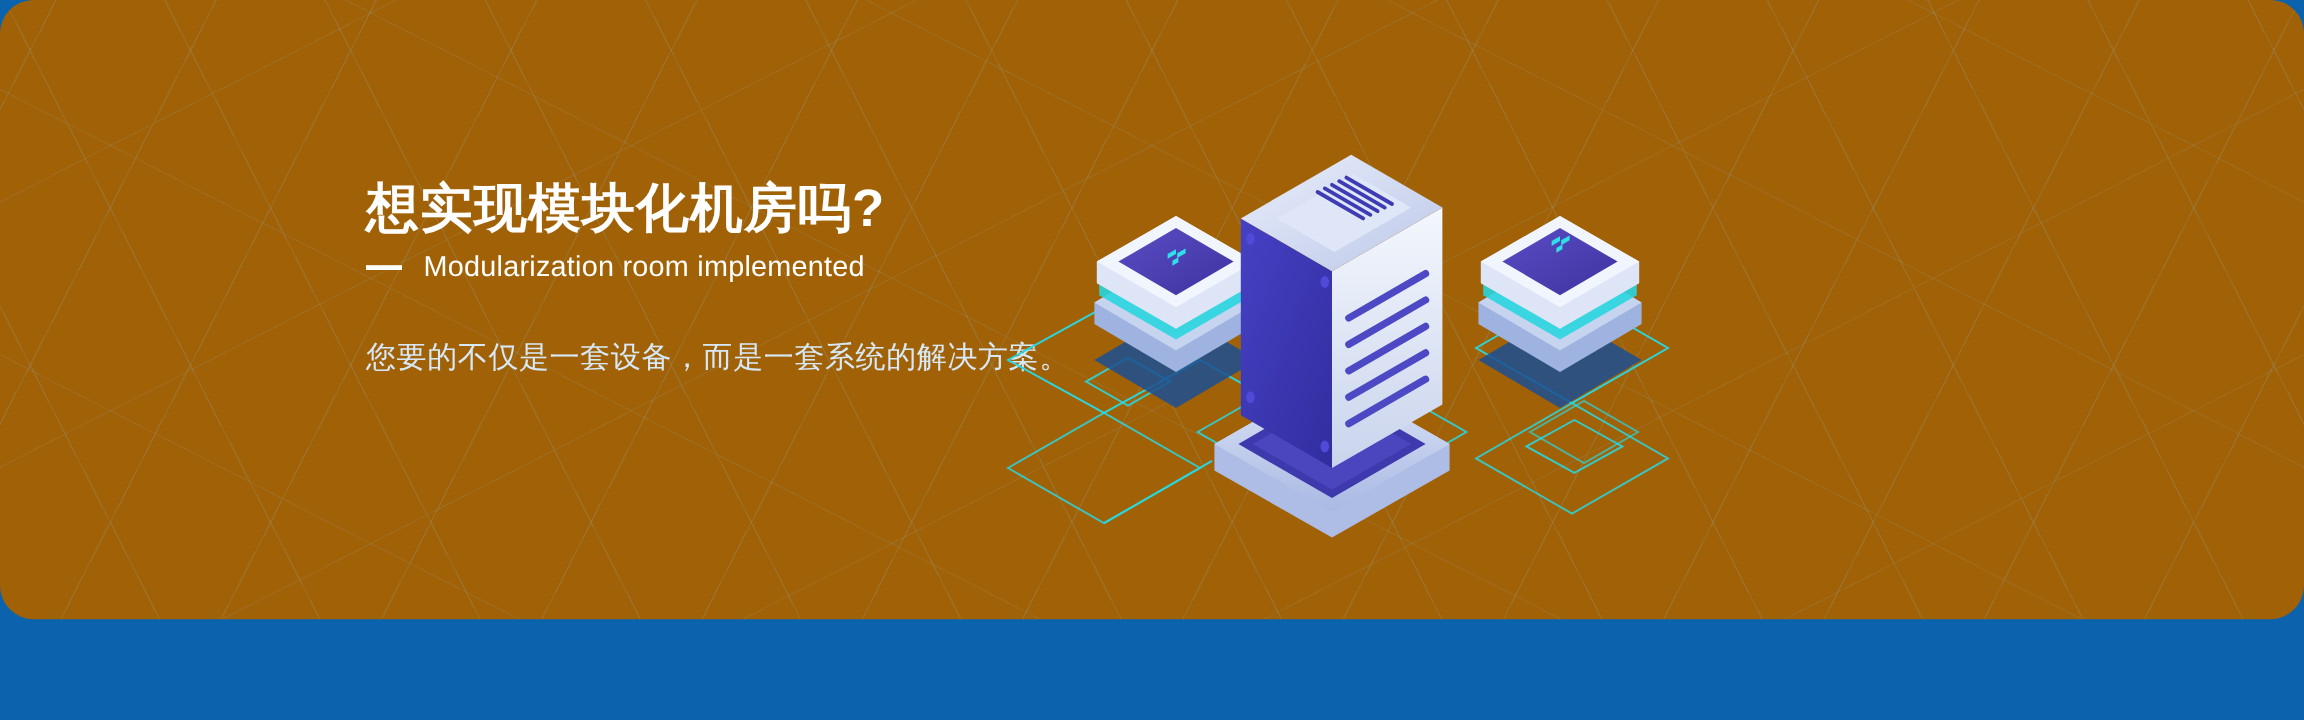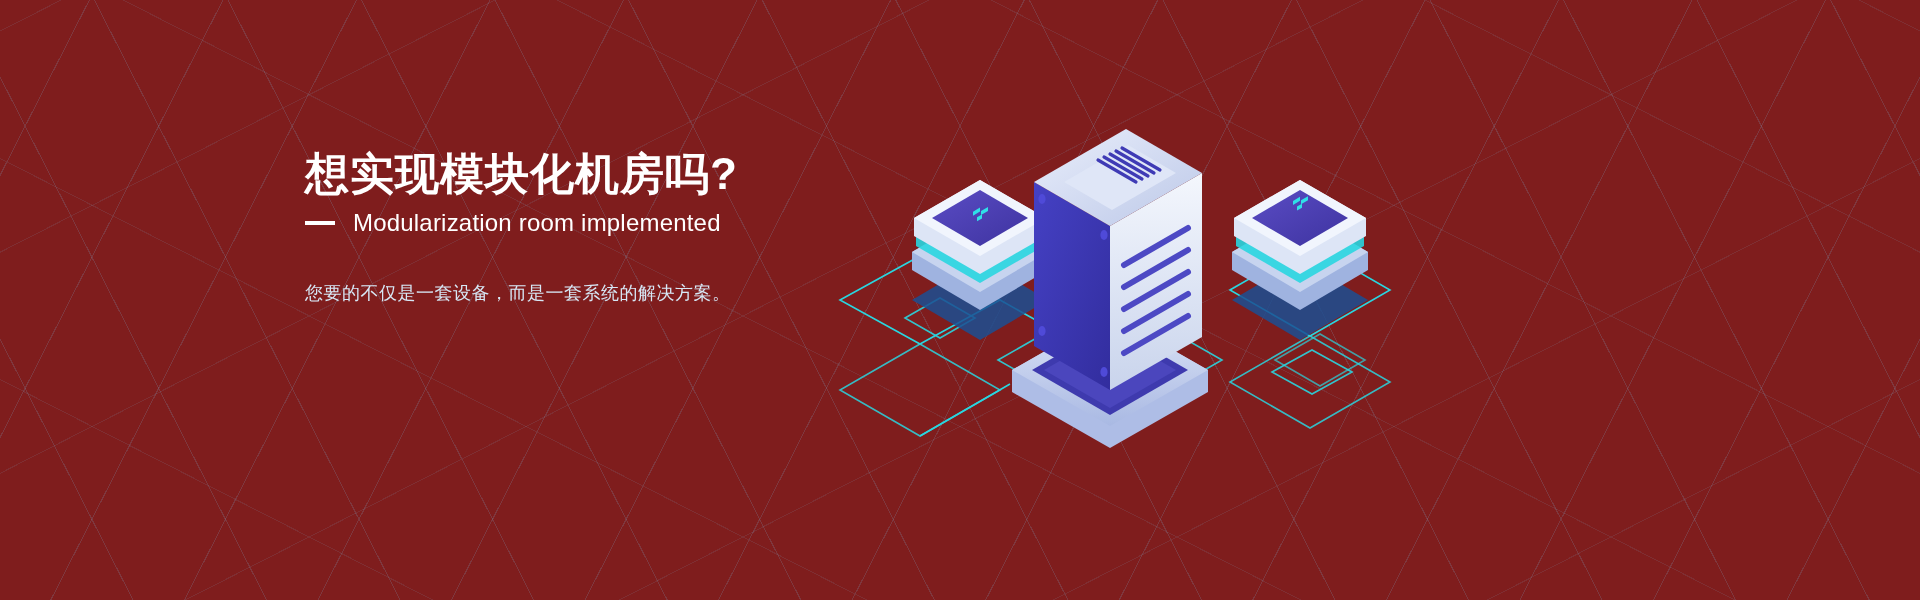--- a/index.html
+++ b/index.html
@@ -4,23 +4,24 @@
 <style>
   * { margin:0; padding:0; box-sizing:border-box; }
   html,body { width:1920px; height:600px; overflow:hidden; }
   body {
     font-family:"Liberation Sans", sans-serif;
     background:#0b63ad;
   }
 
   .banner {
     position:relative;
-    width:1920px; height:600px;
-    background:#7f1d1d;
+    width:1920px; height:516px;
+    background:#a16207;
     overflow:hidden;
+    border-radius:28px;
   }
 
   
   .grid-bg {
     position:absolute; inset:0;
     background-image:
       repeating-linear-gradient(63deg,
         rgba(125,195,235,0.00) 0px,
         rgba(125,195,235,0.00) 118px,
         rgba(125,195,235,0.16) 118px,
@@ -71,21 +72,21 @@
   }
   .subtitle {
     font-size:24px;
     color:#ffffff;
     font-weight:normal;
     letter-spacing:0.2px;
     white-space:nowrap;
   }
   .body-text {
     margin-top:44px;
-    font-size:18px;
+    font-size:25px;
     color:#d7e8f6;
     letter-spacing:0.5px;
     white-space:nowrap;
   }
 
   
   .illustration {
     position:absolute;
     left:820px; top:60px;
     width:640px; height:480px;

